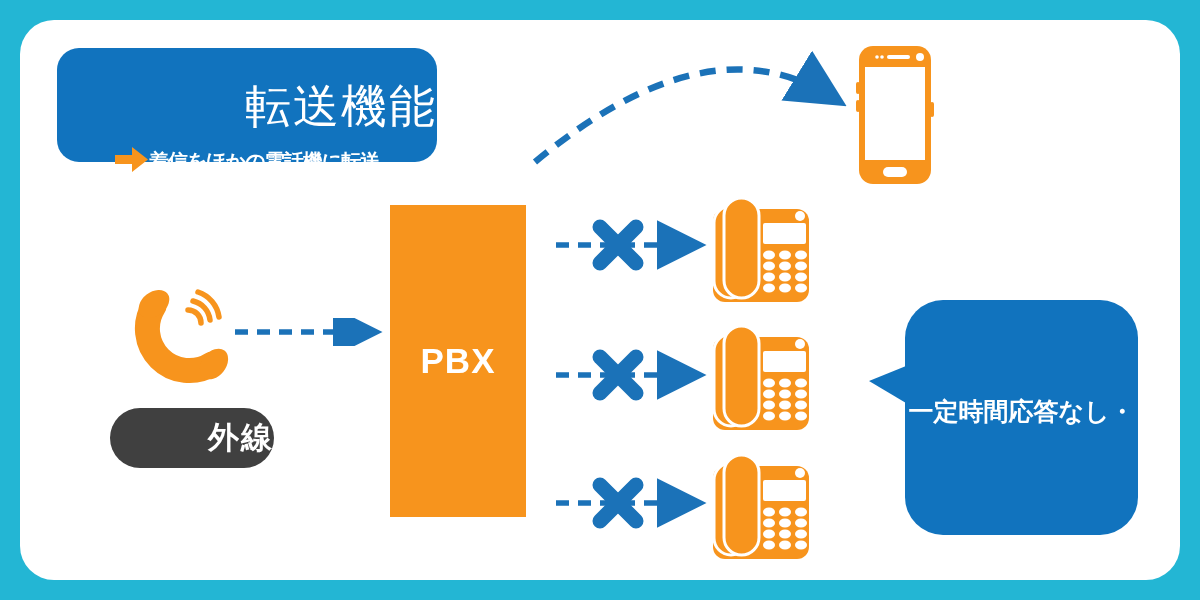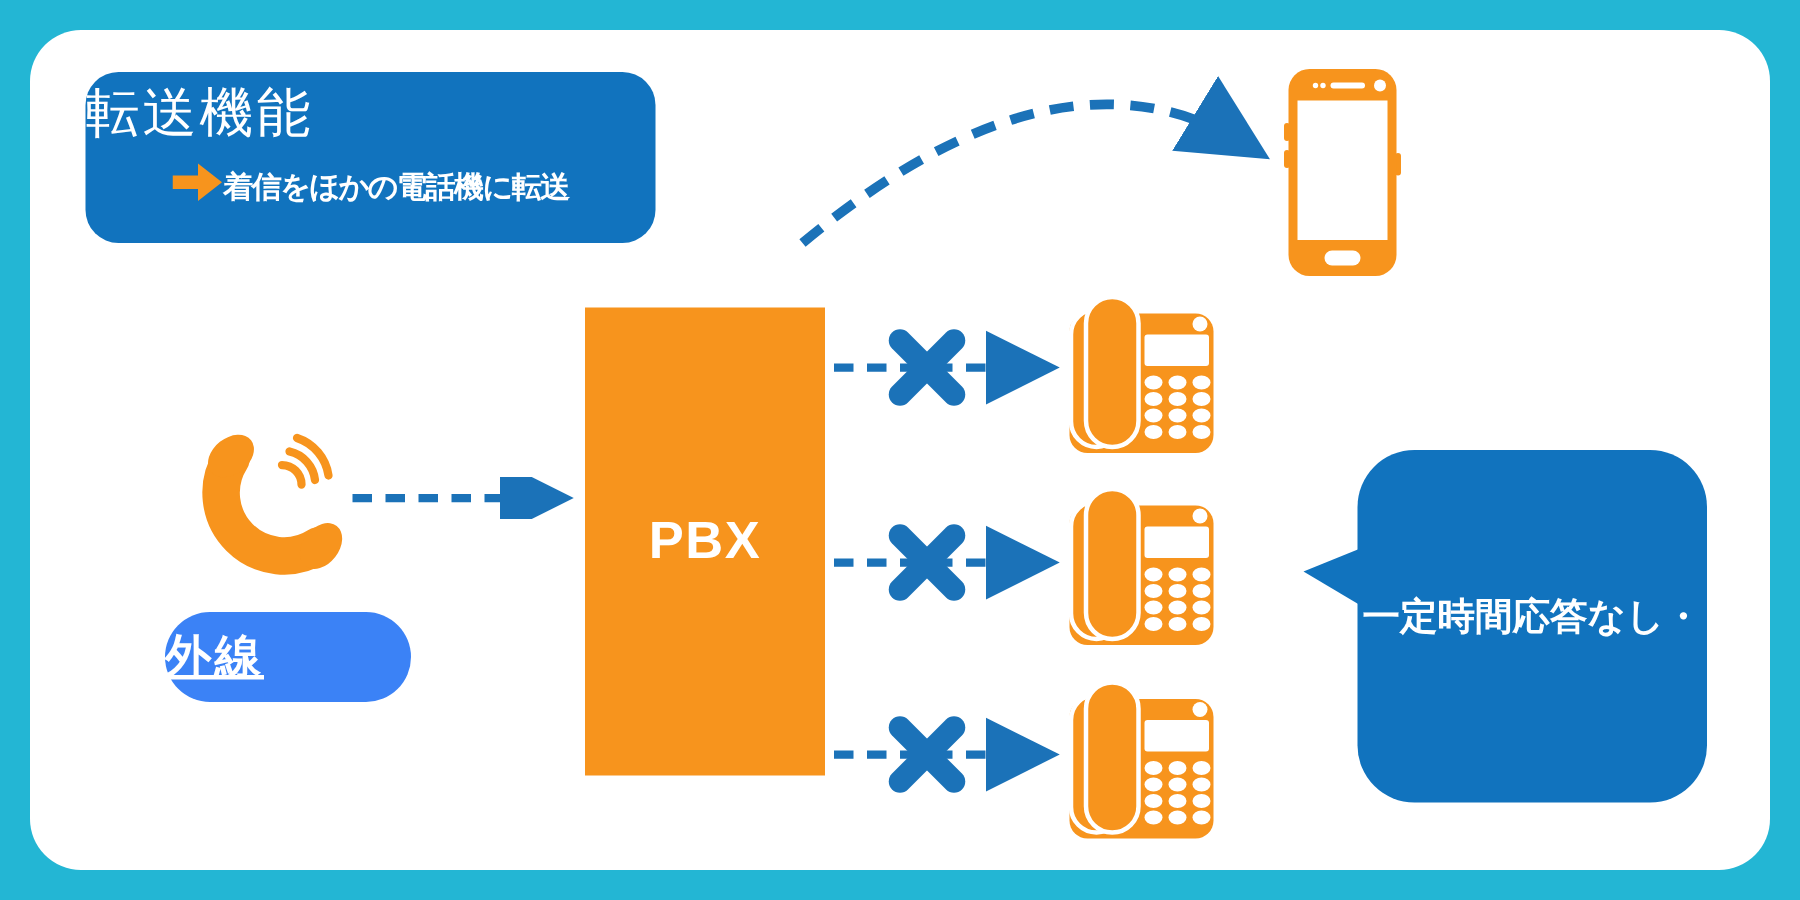--- a/index.html
+++ b/index.html
@@ -2,31 +2,31 @@
 <html><head>
 <meta charset="utf-8">
 <style>
   html,body{margin:0;padding:0;}
   body{font-family:"Liberation Sans","DejaVu Sans",sans-serif;}
   .stage{position:relative;width:1200px;height:600px;background:#23b6d4;overflow:hidden;}
   .panel{position:absolute;left:20px;top:20px;width:1160px;height:560px;background:#ffffff;border-radius:34px;}
 
   
   .title-box{position:absolute;left:57px;top:48px;width:380px;height:114px;background:#1173be;border-radius:22px;color:#fff;}
-  .title-box .ttl{margin-top:3px;text-align:left;font-size:36px;letter-spacing:2px;}
+  .title-box .ttl{margin-top:28px;text-align:right;font-size:46px;letter-spacing:2px;}
   .title-box .sub-row{display:flex;align-items:center;justify-content:center;margin-top:8px;}
   .title-box .sub{font-size:20px;font-weight:bold;letter-spacing:-1px;}
 
   
   .handset-icon{position:absolute;left:126px;top:282px;width:112px;height:102px;}
-  .pill{position:absolute;left:110px;top:408px;width:164px;height:60px;background:#3b82f6;border-radius:30px;color:#fff;
-        display:flex;align-items:center;justify-content:flex-start;font-size:31px;font-weight:bold;letter-spacing:2px;text-decoration:underline;}
-
-  
-  .pbx{position:absolute;left:390px;top:205px;width:160px;height:312px;background:#f7941d;color:#fff;
+  .pill{position:absolute;left:110px;top:408px;width:164px;height:60px;background:#404040;border-radius:30px;color:#fff;
+        display:flex;align-items:center;justify-content:flex-end;font-size:31px;font-weight:bold;letter-spacing:2px;}
+
+  
+  .pbx{position:absolute;left:390px;top:205px;width:136px;height:312px;background:#f7941d;color:#fff;
        display:flex;align-items:center;justify-content:center;font-size:35px;font-weight:bold;letter-spacing:1px;}
 
   
   .arrow-svg{position:absolute;}
 
   
   .desk-phone{position:absolute;width:114px;height:113px;}
 
   
   .smartphone{position:absolute;left:856px;top:44px;width:78px;height:142px;}

